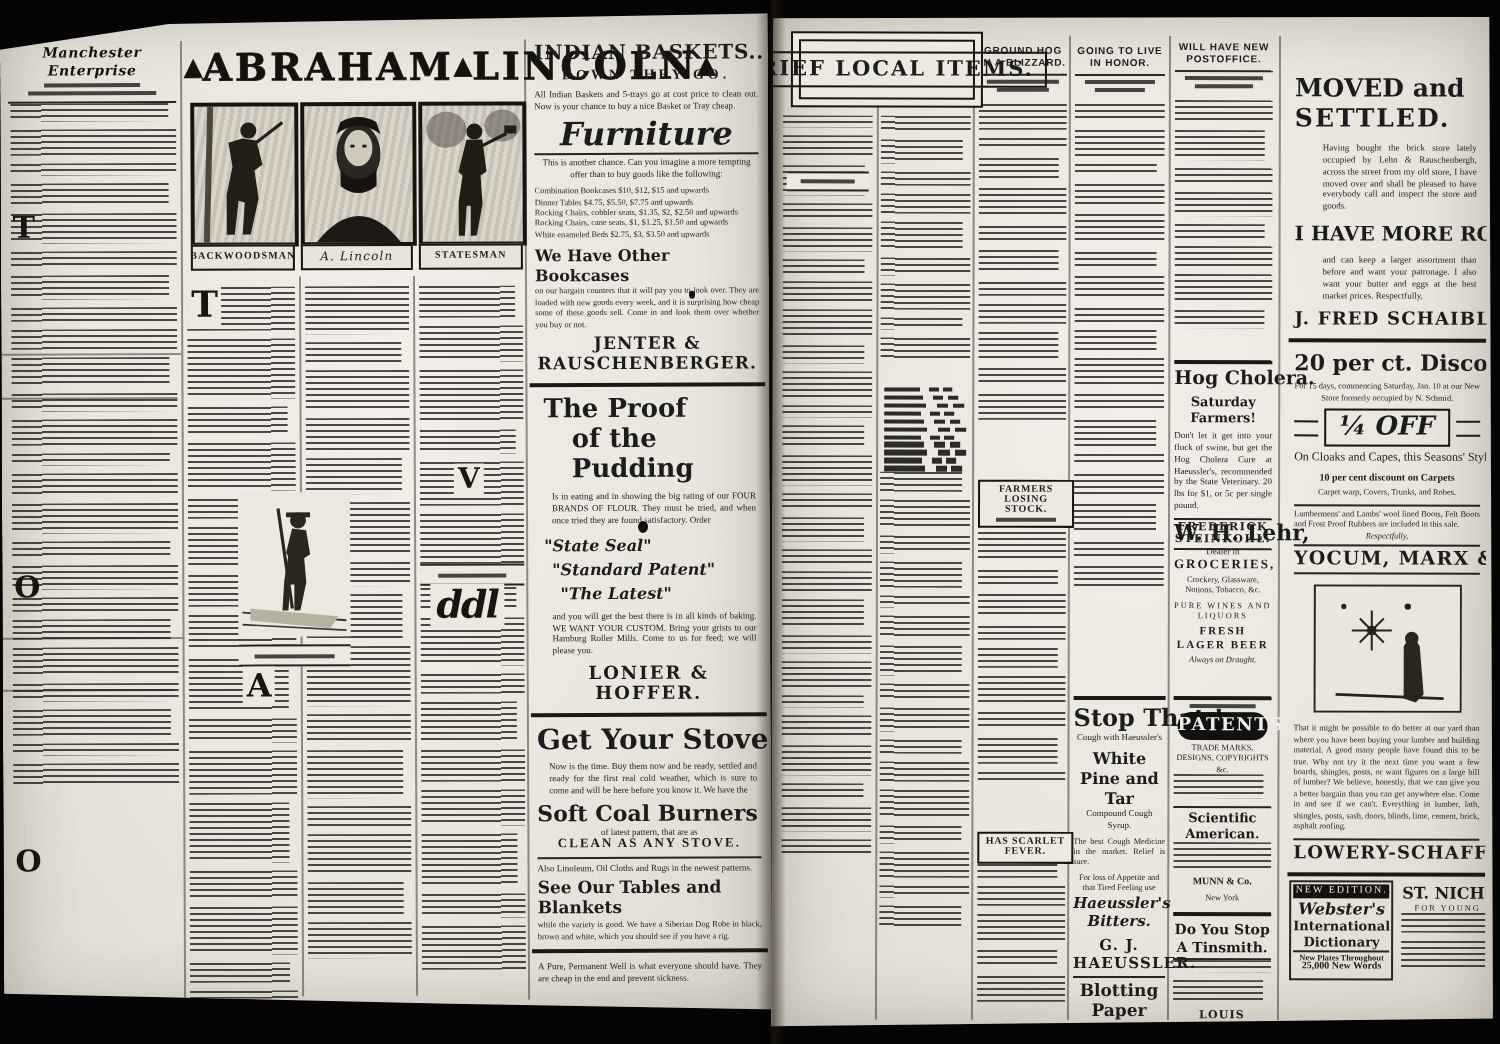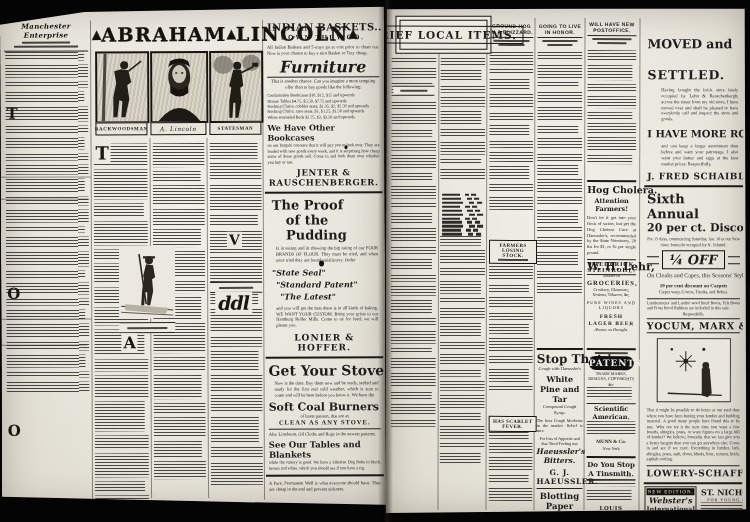--- a/index.html
+++ b/index.html
@@ -479,21 +479,21 @@
         <div class="fx" style="height: 12px;"></div>
         <div class="fx" style="height: 7px; margin-right: 4px;"></div>
         <div class="fx" style="height: 10px;"></div>
         <div class="fx" style="height: 14px;"></div>
         <div class="fx" style="height: 9px; margin-right: 4px;"></div>
       </div>
 
     <div class="abs" style="left:201px;top:170px;width:49px;">
       <div class="hr2"></div>
       <div class="ds b" style="font-size:9.5px;white-space:nowrap;">Hog Cholera.</div>
-      <div class="ds b ct" style="font-size:6.5px;margin-top:2px;">Attention Farmers!</div>
+      <div class="ds b ct" style="font-size:6.5px;margin-top:2px;">Saturday Farmers!</div>
       <div class="j t45" style="margin-top:2px;">Don't let it get into your flock of swine, but get the Hog Cholera Cure at Haeussler's, recommended by the State Veterinary. 20 lbs for $1, or 5c per single pound.</div>
       <div class="sig" style="font-size:5.5px;letter-spacing:.8px;margin-top:3px;border-top:1px solid #26241f;border-bottom:1px solid #26241f;padding:1px 0;">FREDERICK STEINKOHL.</div>
     </div>
 
     <div class="abs" style="left:201px;top:252px;width:49px;">
       <div class="ds b ct" style="font-size:11px;white-space:nowrap;">W. H. Lehr,</div>
       <div class="ct t45">Dealer in</div>
       <div class="ct b t65 ls1">GROCERIES,</div>
       <div class="ct t42">Crockery, Glassware, Notions, Tobacco, &amp;c.</div>
       <div class="ct t42 ls1" style="margin-top:2px;">PURE WINES AND LIQUORS</div>
@@ -525,30 +525,29 @@
           <div class="fx" style="height: 6px;"></div>
           <div class="fx" style="height: 11px; margin-right: 4px;"></div>
         </div>
       <div class="sig" style="font-size:5.5px;">LOUIS KUEBLER.</div>
     </div>
 
     <div class="abs adcol" style="left:258px;top:12px;width:99px;height:495px;">
 
       <div class="ad" style="padding-top:16px;">
         <div class="ds b" style="font-size:12.5px;">MOVED and</div>
-        <div class="ds b" style="font-size:12.5px;letter-spacing:1px;margin-top:16px;">SETTLED.</div>
+        <div class="ds b" style="font-size:12.5px;letter-spacing:1px;">SETTLED.</div>
         <div class="j t45" style="margin:5px 2px 0 14px;">Having bought the brick store lately occupied by Lehn &amp; Rauschenbergh, across the street from my old store, I have moved over and shall be pleased to have everybody call and inspect the store and goods.</div>
         <div class="ds b ct" style="font-size:10px;margin-top:6px;white-space:nowrap;">I HAVE MORE ROOM</div>
         <div class="j t45" style="margin:4px 2px 0 14px;">and can keep a larger assortment than before and want your patronage. I also want your butter and eggs at the best market prices. Respectfully,</div>
         <div class="sig" style="font-size:9px;margin-top:5px;white-space:nowrap;">J. FRED SCHAIBLE.</div>
       </div>
       <div class="hr2"></div>
 
       <div class="ad">
-        <div class="ds b" style="font-size:13px;">Sixth Annual</div>
         <div class="ds b" style="font-size:11px;white-space:nowrap;">20 per ct. Discount Sale</div>
         <div class="ct t42" style="margin-top:2px;">For 15 days, commencing Saturday, Jan. 10 at our New Store formerly occupied by N. Schmid.</div>
         <div class="quarterbox">
           <div class="wing"></div>
           <div class="qb">¼ OFF</div>
           <div class="wing"></div>
         </div>
         <div class="t6" style="white-space:nowrap;">On Cloaks and Capes, this Seasons' Styles</div>
         <div class="ct b t5" style="margin-top:3px;">10 per cent discount on Carpets</div>
         <div class="ct t42">Carpet warp, Covers, Trunks, and Robes.</div>

